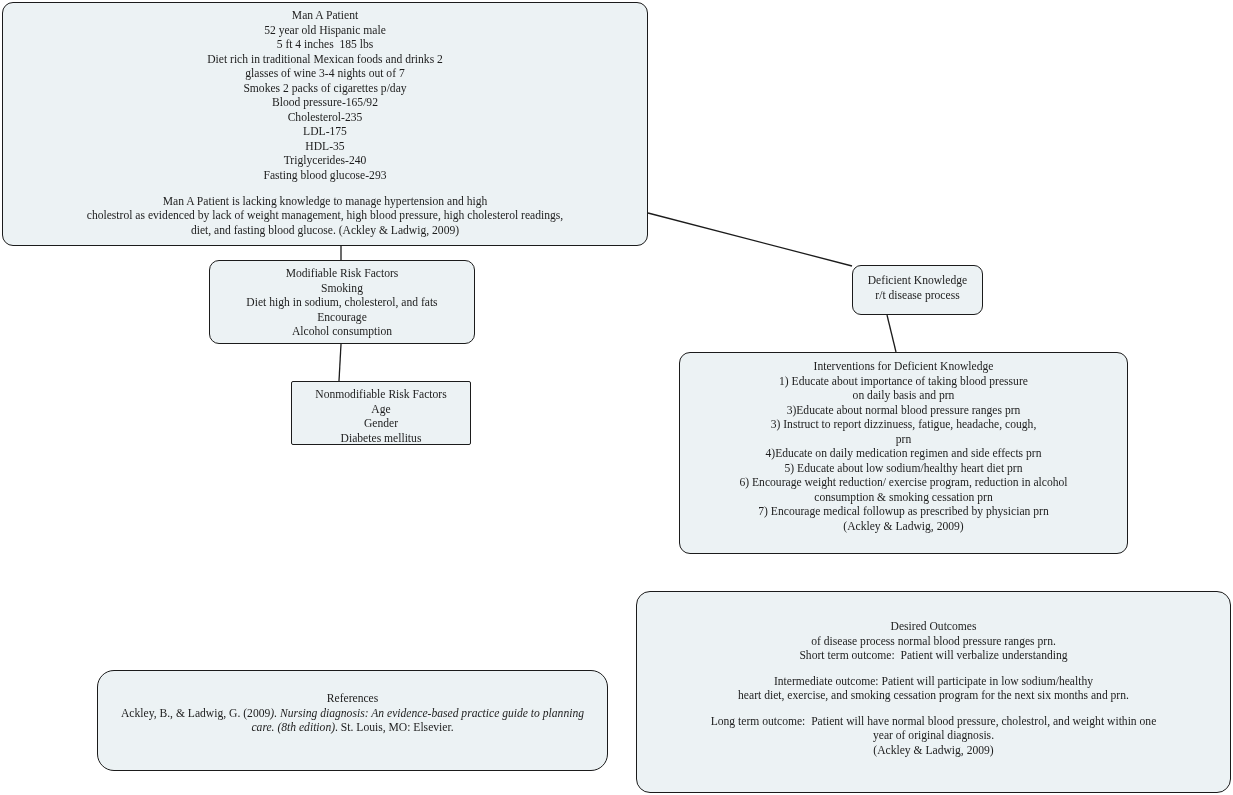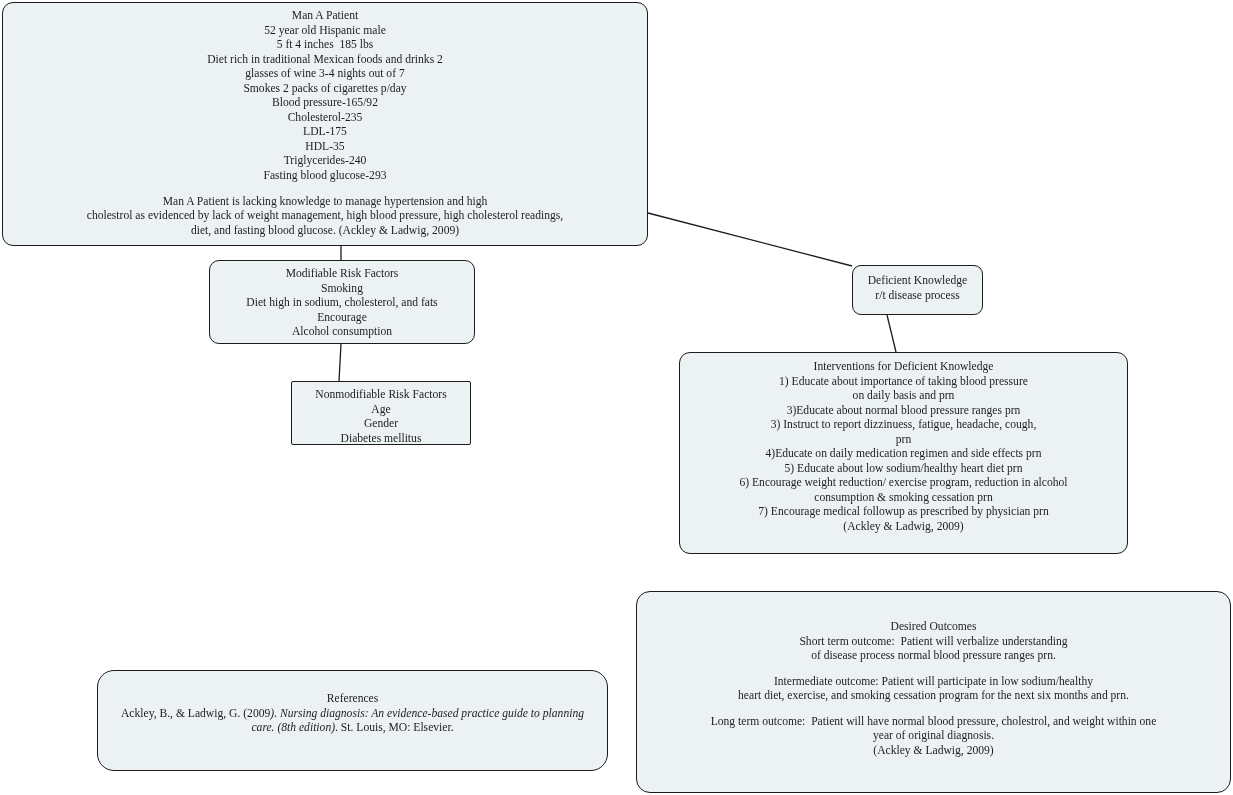--- a/index.html
+++ b/index.html
@@ -163,22 +163,22 @@
     <span class="line">4)Educate on daily medication regimen and side effects prn</span>
     <span class="line">5) Educate about low sodium/healthy heart diet prn</span>
     <span class="line">6) Encourage weight reduction/ exercise program, reduction in alcohol</span>
     <span class="line">consumption &amp; smoking cessation prn</span>
     <span class="line">7) Encourage medical followup as prescribed by physician prn</span>
     <span class="line">(Ackley &amp; Ladwig, 2009)</span>
   </div>
 
   <div class="node" id="node-outcomes">
     <span class="line">Desired Outcomes</span>
+    <span class="line">of disease process normal blood pressure ranges prn.</span>
     <span class="line">Short term outcome:  Patient will verbalize understanding</span>
-    <span class="line">of disease process normal blood pressure ranges prn.</span>
     <span class="blank"></span>
     <span class="line">Intermediate outcome: Patient will participate in low sodium/healthy</span>
     <span class="line">heart diet, exercise, and smoking cessation program for the next six months and prn.</span>
     <span class="blank"></span>
     <span class="line">Long term outcome:  Patient will have normal blood pressure, cholestrol, and weight within one</span>
     <span class="line">year of original diagnosis.</span>
     <span class="line">(Ackley &amp; Ladwig, 2009)</span>
   </div>
 
   <div class="node" id="node-references">

